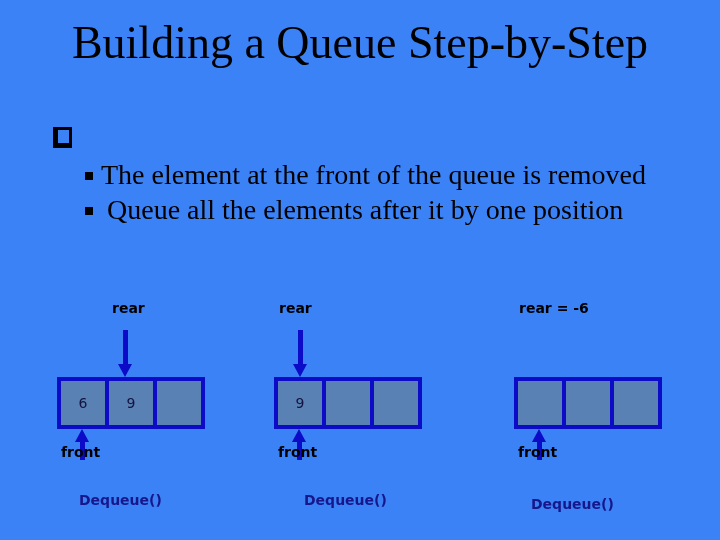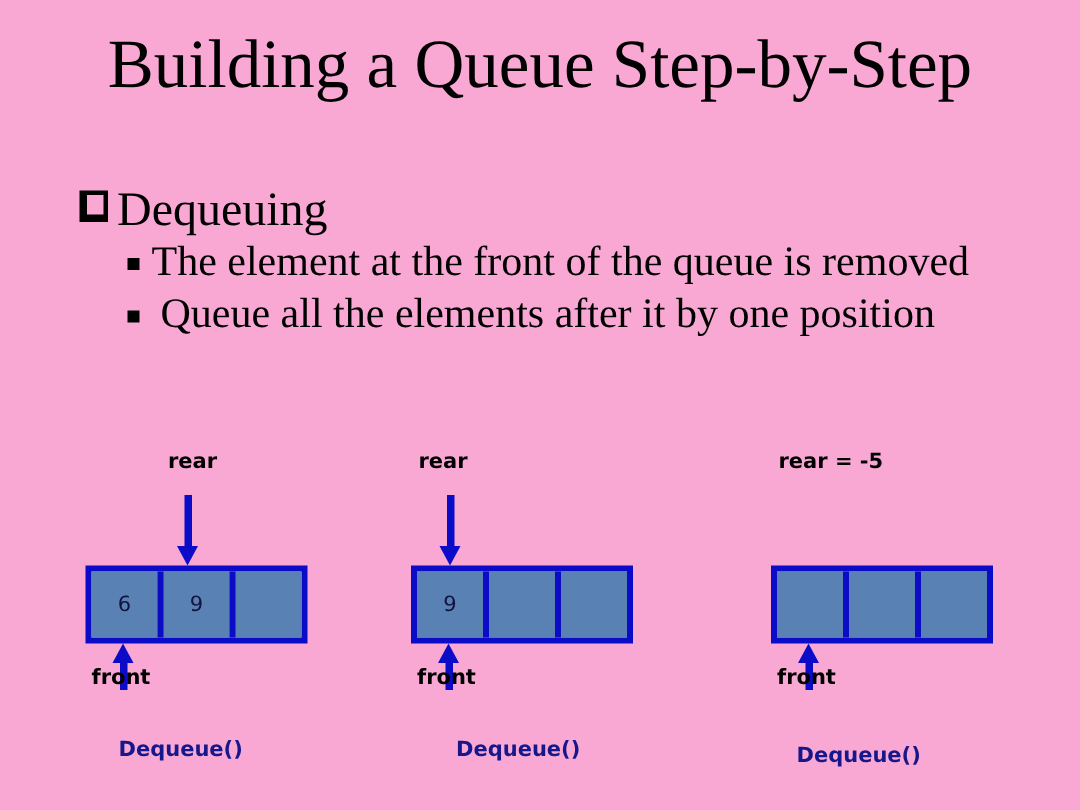--- a/index.html
+++ b/index.html
@@ -1,17 +1,17 @@
 <!DOCTYPE html>
 <html><head>
 <meta charset="utf-8">
 <style>
   html,body{margin:0;padding:0;}
   body{width:720px;height:540px;background:#fff;}
-  .slide{position:relative;width:720px;height:540px;background:#f9a8d4;overflow:hidden;
+  .slide{position:relative;width:720px;height:540px;background:#3b82f6;overflow:hidden;
          font-family:"Liberation Sans",sans-serif;color:#000;}
 
   
   .title{position:absolute;left:0;top:18px;width:720px;text-align:center;
          font-family:"Liberation Serif",serif;font-size:46px;line-height:1.1;
          color:#000;white-space:nowrap;}
 
   
   .bullet-box{position:absolute;left:53px;top:127px;width:11px;height:13px;
               border:3px solid #000;border-left-width:5px;border-bottom-width:5px;}
@@ -66,21 +66,20 @@
   .dg3 .caption{left:17px;top:196px;}
 </style>
 </head>
 <body>
 
 <div class="slide">
 
   <div class="title">Building a Queue Step-by-Step</div>
 
   <div class="bullet-box"></div>
-  <div class="bullet-label">Dequeuing</div>
 
   <div class="sub-square sq1"></div>
   <div class="sub-text st1">The element at the front of the queue is removed</div>
 
   <div class="sub-square sq2"></div>
   <div class="sub-text st2">Queue all the elements after it by one position</div>
 
   <div class="diagram dg1">
     <div class="rear-label">rear</div>
     <div class="arrow-down">
@@ -113,21 +112,21 @@
     </div>
     <div class="arrow-up">
       <div class="au-head"></div>
       <div class="au-stem"></div>
     </div>
     <div class="front-label">front</div>
     <div class="caption">Dequeue()</div>
   </div>
 
   <div class="diagram dg3">
-    <div class="rear-label">rear = -5</div>
+    <div class="rear-label">rear = -6</div>
     <div class="array">
       <div class="cell"></div>
       <div class="cell"></div>
       <div class="cell"></div>
     </div>
     <div class="arrow-up">
       <div class="au-head"></div>
       <div class="au-stem"></div>
     </div>
     <div class="front-label">front</div>

